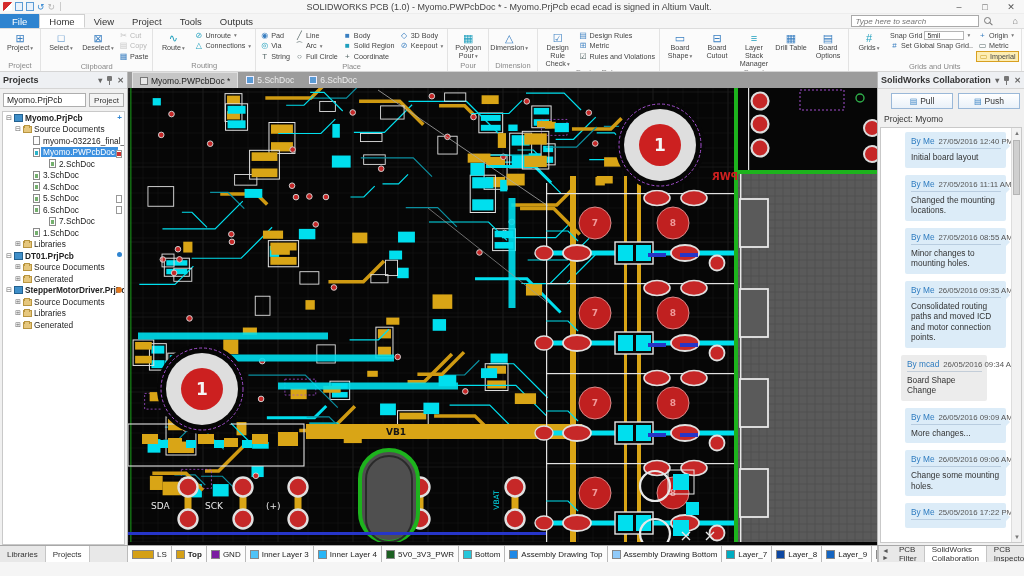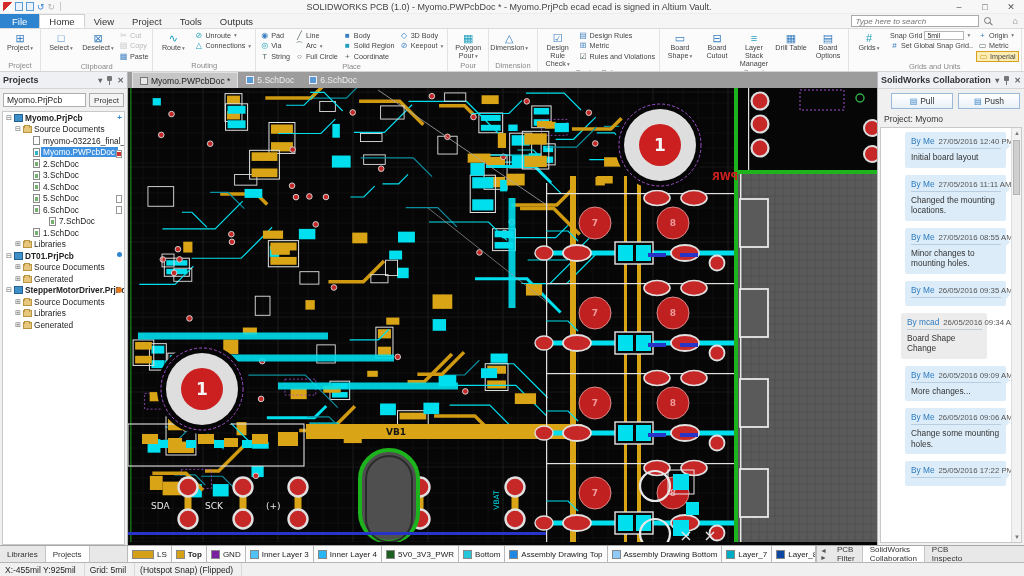--- a/index.html
+++ b/index.html
@@ -116,21 +116,21 @@
   .btext{line-height:10.5px;}
   #cscroll{position:absolute;right:0;top:0;width:10px;bottom:0;background:#f2f2f2;border-left:1px solid #ddd;}
   .sarr{position:absolute;left:0;width:10px;height:10px;color:#777;font-size:6px;text-align:center;line-height:10px;}
   #sthumb{position:absolute;left:1px;top:12px;width:7px;height:55px;background:#cfcfcf;border:1px solid #b5b5b5;}
   
   #bottomstrip{position:absolute;left:0;top:545px;width:1024px;height:17px;background:#e8e8e8;
      border-top:1px solid #a8a8a8;display:flex;font-size:8px;}
   #lefttabs{width:128px;display:flex;align-items:stretch;border-right:1px solid #bbb;}
   .btab{display:flex;align-items:center;padding:0 7px;color:#333;border-right:1px solid #c5c5c5;}
   .btab.active{background:#fff;}
-  #layertabs{width:687px;display:flex;align-items:stretch;overflow:hidden;background:#e8e8e8;}
+  #layertabs{width:749px;display:flex;align-items:stretch;overflow:hidden;background:#e8e8e8;}
   .ltab{display:flex;align-items:center;gap:3px;background:#fcfcfc;border-right:1px solid #b9b9b9;
      padding:0 4px;white-space:nowrap;color:#222;}
   .ltab .sw{width:9px;height:9px;border:1px solid #888;flex:0 0 9px;}
   .ltab.bold{font-weight:bold;}
   .ltab.ls .sw{width:22px;flex:0 0 22px;}
   .larr{display:flex;align-items:center;padding:0 3px;color:#555;font-size:7px;border-left:1px solid #bbb;background:#e8e8e8;}
   #righttabs{width:147px;display:flex;align-items:stretch;border-left:1px solid #bbb;overflow:hidden;}
   
   #statusbar{position:absolute;left:0;top:562px;width:1024px;height:14px;background:#f0f0f0;
      border-top:1px solid #b5b5b5;display:flex;align-items:center;font-size:8.5px;color:#222;}
@@ -432,21 +432,21 @@
             <span class="tlabel">myomo-032216_final_rev</span>
           </div>
           <div class="trow selected" style="padding-left: 20px;">
             <span class="exp"></span>
             <span class="ticon">
               <span class="i-pcbdoc"></span>
             </span>
             <span class="tlabel">Myomo.PWPcbDoc *</span>
             <span class="badge b-reddoc"></span>
           </div>
-          <div class="trow" style="padding-left: 20px;">
+          <div class="trow" style="padding-left: 36px;">
             <span class="exp"></span>
             <span class="ticon">
               <span class="i-schdoc"></span>
             </span>
             <span class="tlabel">2.SchDoc</span>
           </div>
           <div class="trow" style="padding-left: 20px;">
             <span class="exp"></span>
             <span class="ticon">
               <span class="i-schdoc"></span>
@@ -1021,20 +1021,21 @@
                 <span class="bauthor">By Me</span>
                 <span class="btime">27/05/2016 08:55 AM</span>
               </div>
               <div class="btext">Minor changes to mounting holes.</div>
             </div>
             <div class="bubble me">
               <div class="bhead">
                 <span class="bauthor">By Me</span>
                 <span class="btime">26/05/2016 09:35 AM</span>
               </div>
+              <div class="btext">Consolidated routing paths and moved ICD and motor connection points.</div>
             </div>
             <div class="bubble mcad">
               <div class="bhead">
                 <span class="bauthor">By mcad</span>
                 <span class="btime">26/05/2016 09:34 AM</span>
               </div>
               <div class="btext">Board Shape Change</div>
             </div>
             <div class="bubble me">
               <div class="bhead">
@@ -1125,18 +1126,13 @@
         </div>
       </div>
     <div id="righttabs">
         <div class="larr">◄ ►</div>
         <div class="btab">PCB Filter</div>
         <div class="btab active">SolidWorks Collaboration</div>
         <div class="btab">PCB Inspector</div>
       </div>
   </div>
 
-  <div id="statusbar">
-    <span class="sseg">X:-455mil Y:925mil</span>
-    <span class="sseg">Grid: 5mil</span>
-    <span class="sseg">(Hotspot Snap) (Flipped)</span>
-  </div>
 </div>
 
 </body></html>

